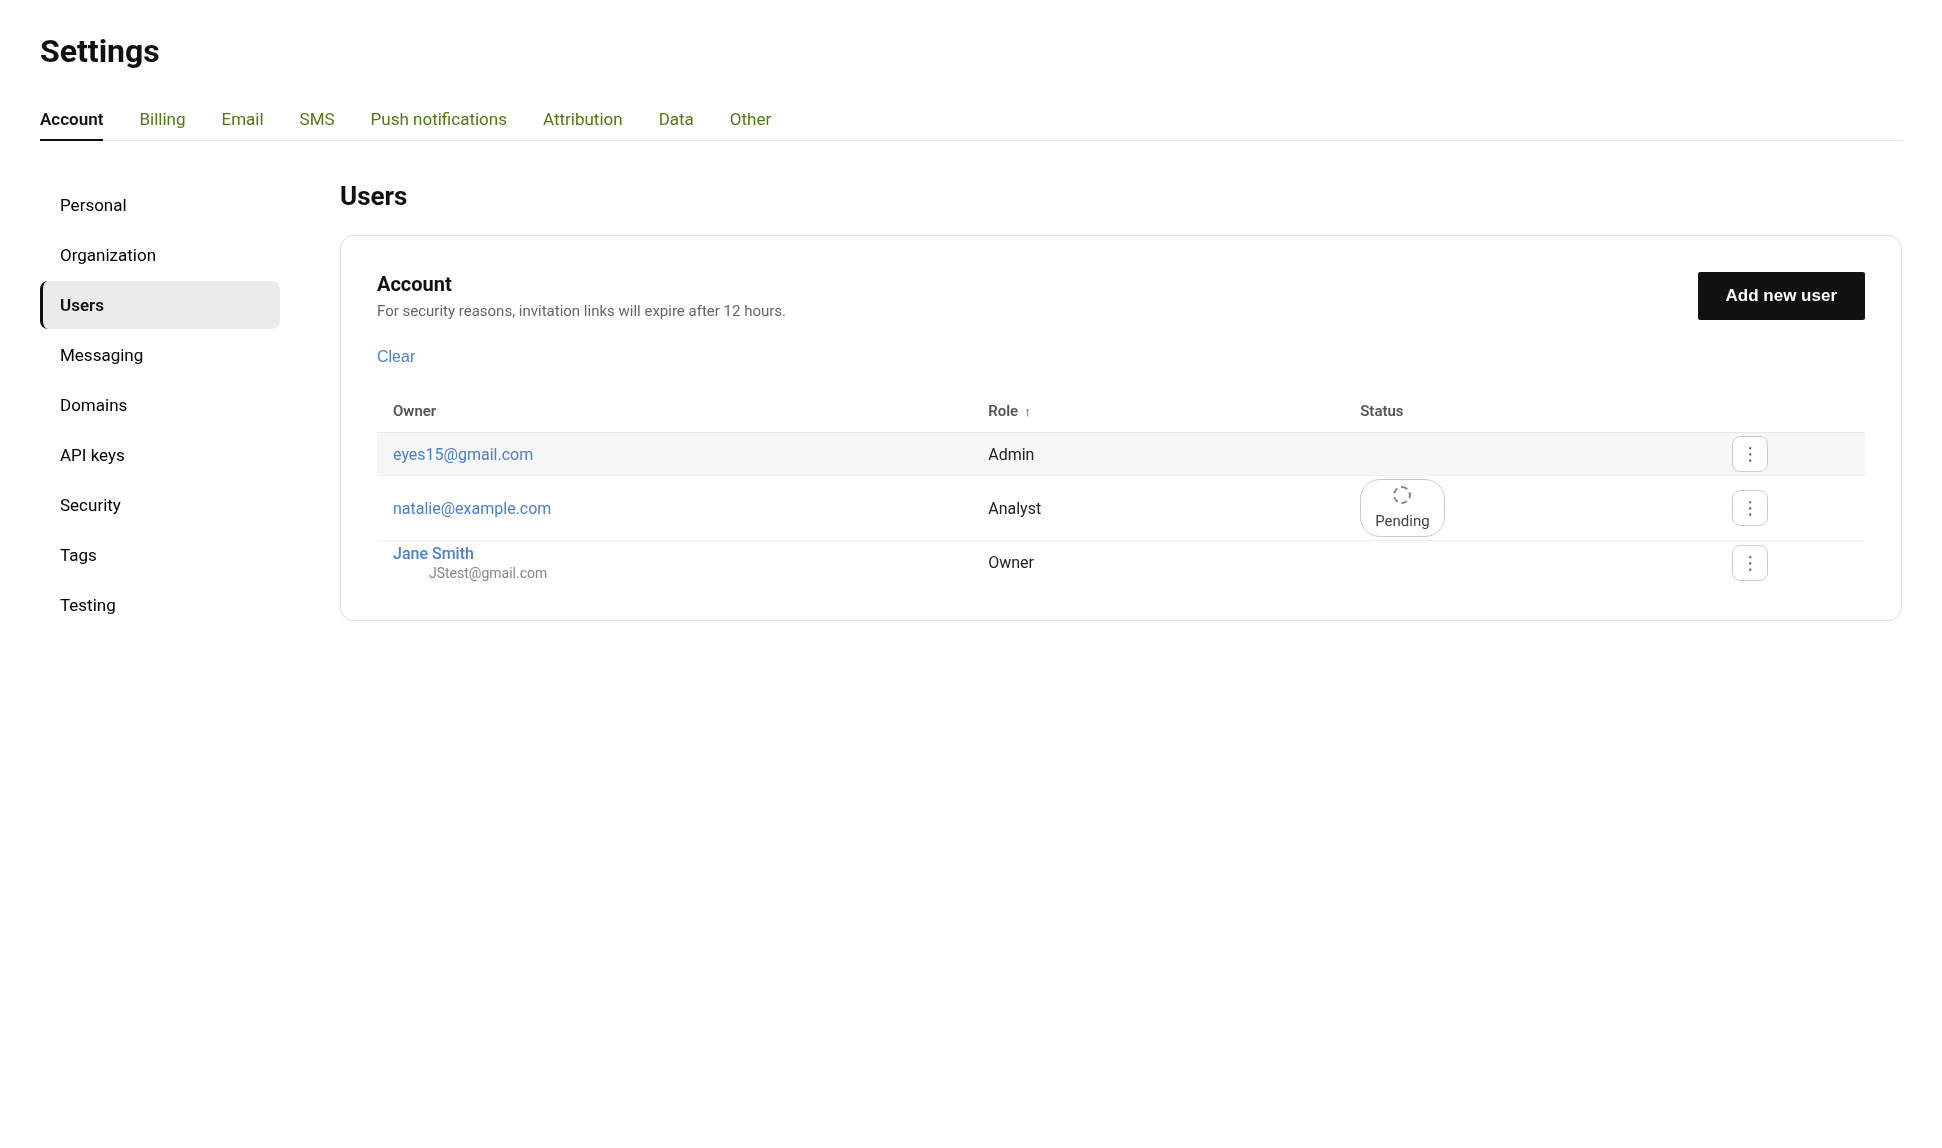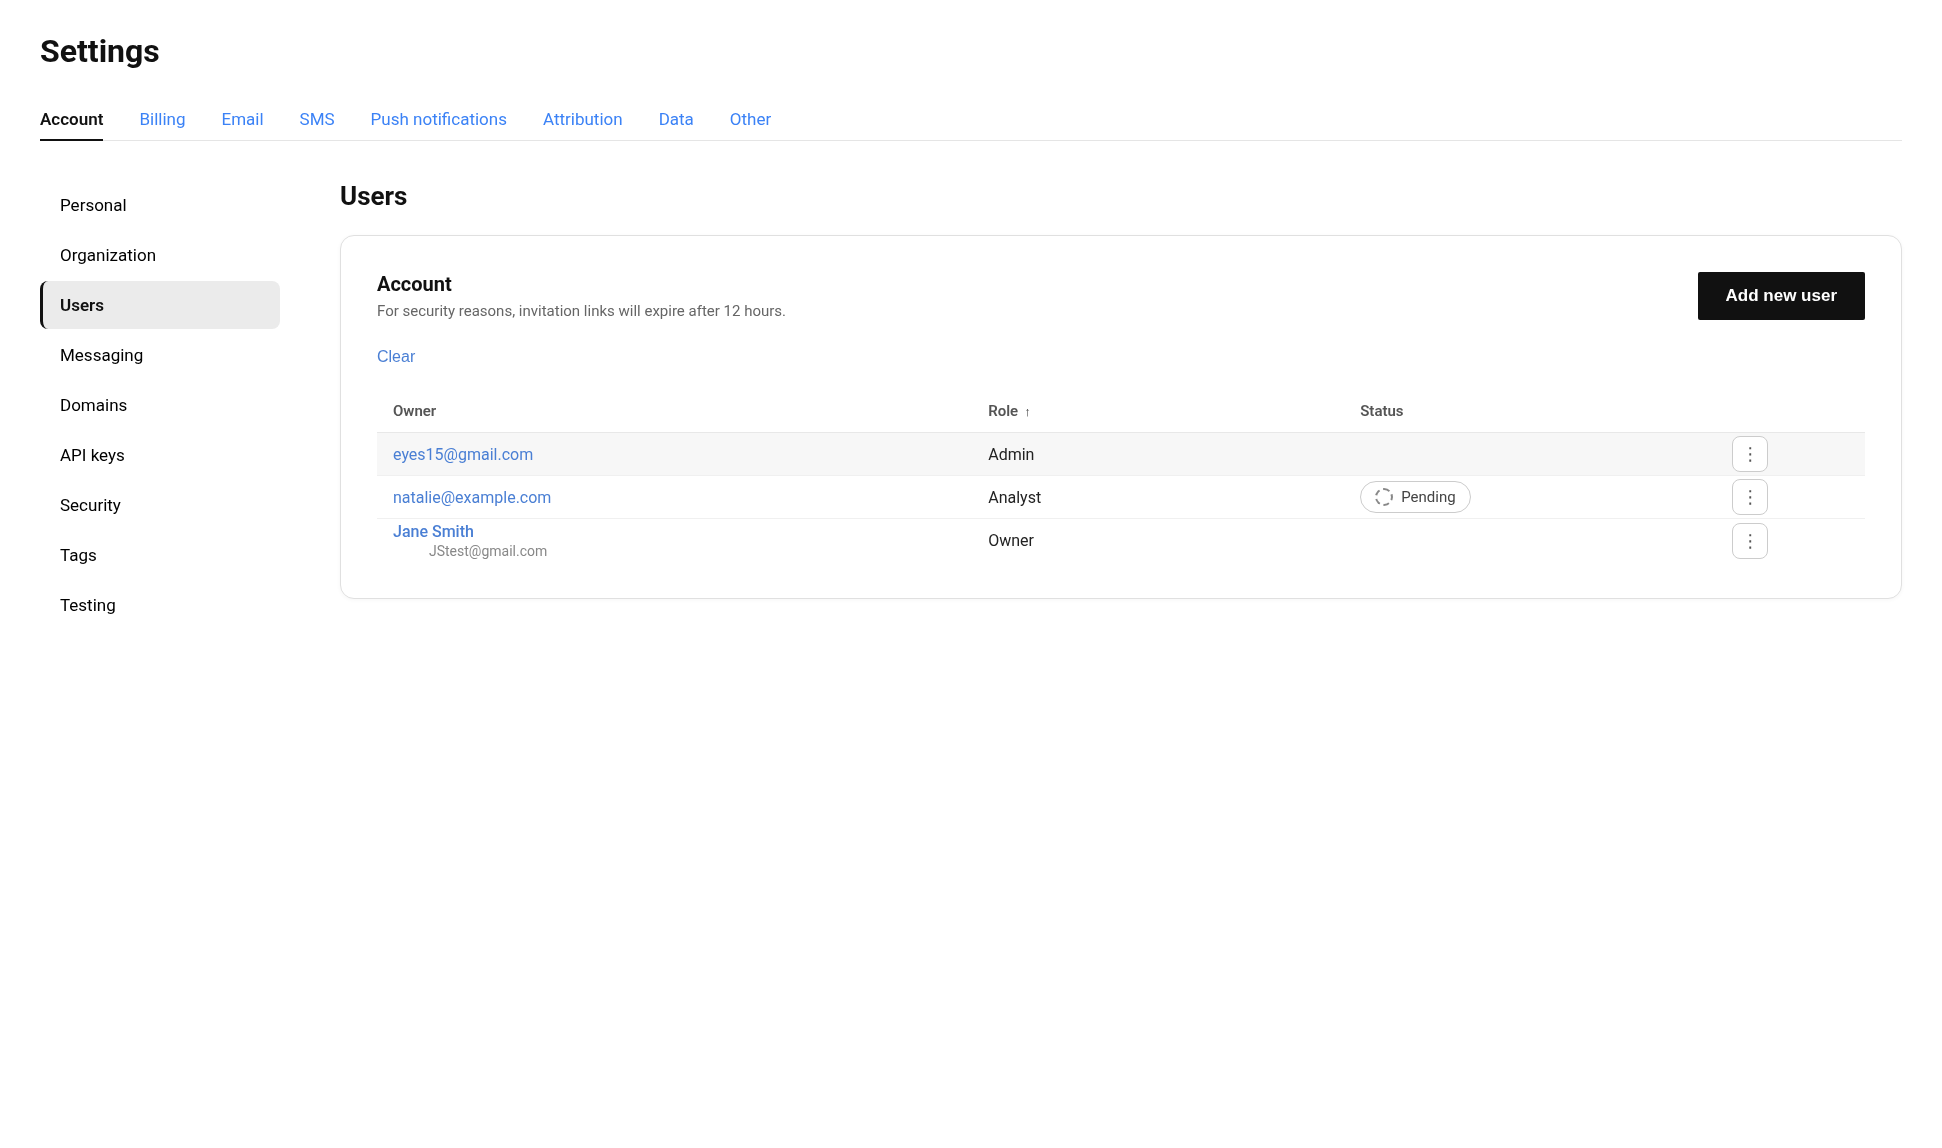--- a/index.html
+++ b/index.html
@@ -29,21 +29,21 @@
       align-items: center;
       border-bottom: 1px solid #e5e5e5;
       margin-bottom: 40px;
       gap: 0;
     }
 
     .top-tab {
       padding: 10px 0;
       margin-right: 36px;
       font-size: 17px;
-      color: #3b82f6;
+      color: #4d7c0f;
       cursor: pointer;
       border-bottom: 2px solid transparent;
       position: relative;
       bottom: -1px;
       white-space: nowrap;
     }
 
     .top-tab.active {
       color: #111;
       font-weight: 600;
@@ -254,20 +254,21 @@
     .pending-badge {
       display: inline-flex;
       align-items: center;
       gap: 8px;
       border: 1.5px solid #ccc;
       border-radius: 20px;
       padding: 6px 14px;
       font-size: 15px;
       color: #444;
       background: #fff;
+      flex-direction: column;
     }
 
     .pending-dots-icon {
       width: 18px;
       height: 18px;
       border: 2px dashed #888;
       border-radius: 50%;
       display: inline-block;
     }
 

